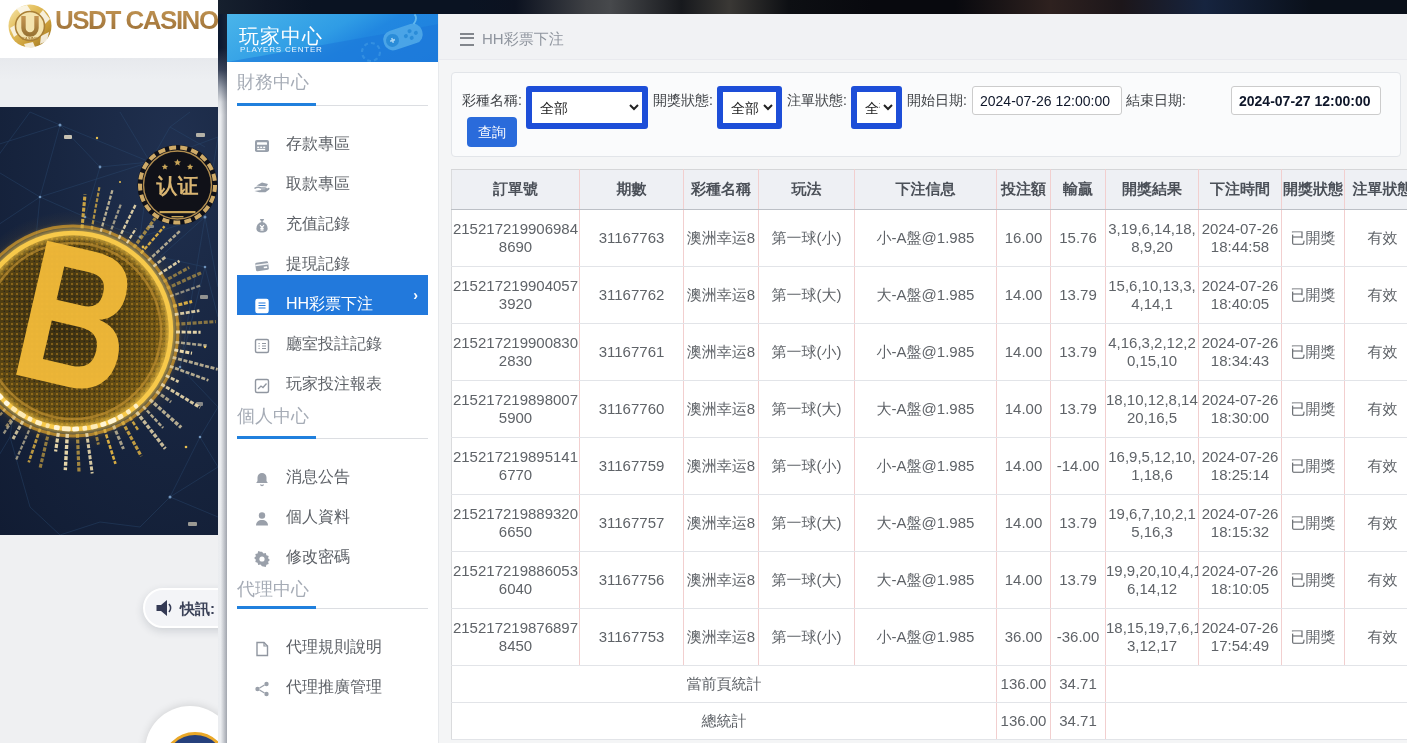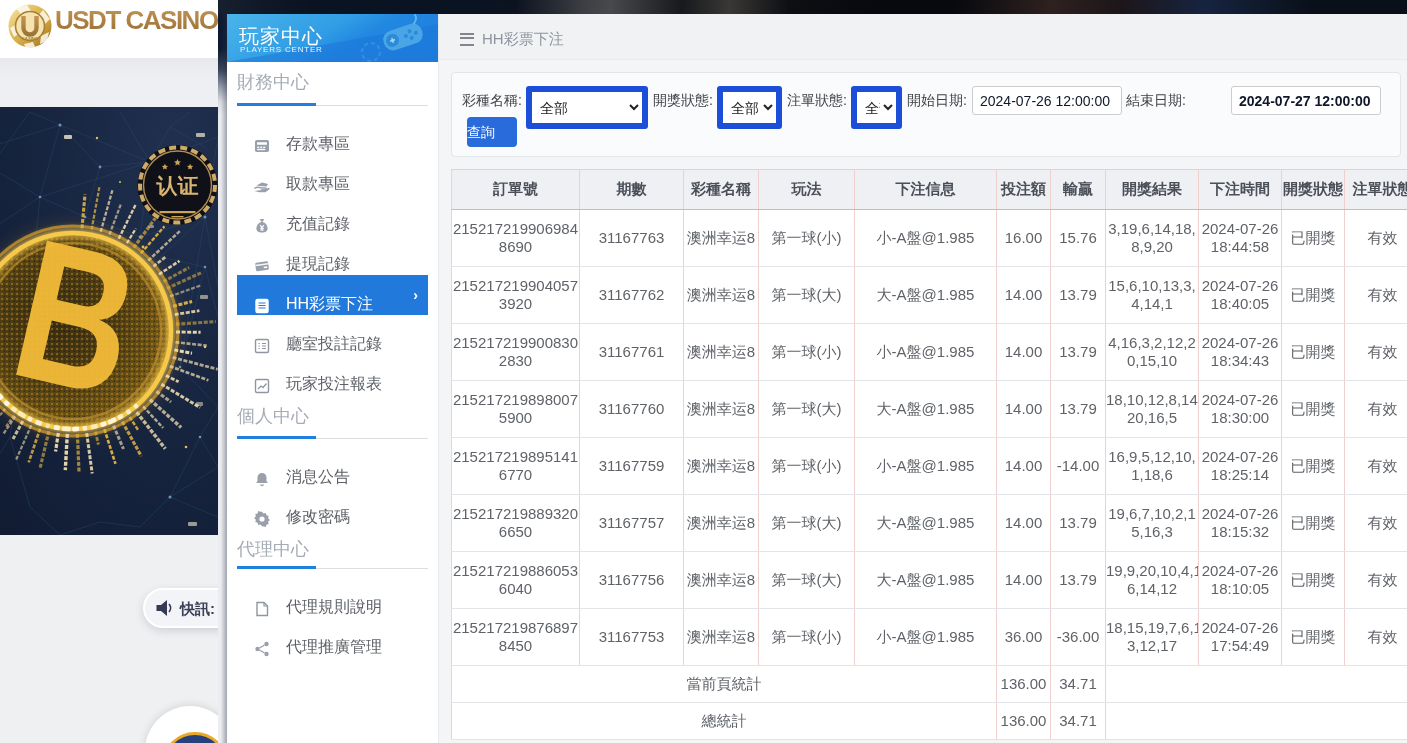--- a/index.html
+++ b/index.html
@@ -37,21 +37,21 @@
 
 #main{left:439px;top:14px;width:968px;height:729px;background:#f4f5f6;overflow:hidden}
 .m-head{position:absolute;left:0;top:0;width:100%;height:46px;background:#f1f2f4;border-bottom:1px solid #e9eaee;box-sizing:border-box}
 .burger{position:absolute;left:21px;top:19px;width:14px;height:9px;border-top:2px solid #82868c;border-bottom:2px solid #82868c}
 .burger::after{content:"";position:absolute;left:0;top:1.5px;width:14px;height:2px;background:#82868c}
 .m-title{position:absolute;left:43px;top:16px;font-size:15px;color:#8f959e}
 .filter{position:absolute;left:12px;top:58px;width:950px;height:85px;background:#fafbfc;border:1px solid #e2e5e9;border-radius:4px;box-sizing:border-box}
 .filter .lb{position:absolute;font-size:14px;color:#3f4246;line-height:20px;top:17px}
 .filter select{position:absolute;top:13px;height:43px;font-size:14px;font-family:"Liberation Sans",sans-serif;color:#222;border:6px solid #1d4ed8;border-radius:3px;background:#fff;box-sizing:border-box;padding-left:4px}
 .filter input{position:absolute;top:13px;height:29px;font-size:14px;font-family:"Liberation Sans",sans-serif;color:#0f172a;border:1px solid #ccc;border-radius:3px;background:#fff;box-sizing:border-box;padding-left:7px;margin:0}
-.btn{position:absolute;left:15px;top:44px;width:50px;height:30px;background:#2a6bdb;border-radius:4px;color:#fff;font-size:14px;text-align:left;line-height:30px}
+.btn{position:absolute;left:15px;top:44px;width:50px;height:30px;background:#2a6bdb;border-radius:4px;color:#fff;font-size:14px;text-align:center;line-height:30px}
 .tablewrap{position:absolute;left:12px;top:155px;width:969px}
 table{border-collapse:collapse;table-layout:fixed;width:969px;background:#fff}
 th,td{overflow:hidden;text-align:center;vertical-align:middle;padding:0}
 th{height:39px;background:#eef0f4;font-size:15px;color:#4b5058;font-weight:bold;border-right:1px solid #f2cfcf;border-bottom:1px solid #bcc0c6}
 td{height:56px;font-size:15px;color:#5f6368;line-height:18.5px;border-right:1px solid #f2cfcf;border-bottom:1px solid #e2e4e8}
 tr.sum td{height:36px}
 table{border:1px solid #dadbdd;border-top-color:#d5d6d8}
 </style>
 </head>
 <body>
@@ -349,20 +349,24 @@
           </svg>玩家投注報表</li>
     </ul>
     <div class="sec-title" style="margin-top:9px">個人中心</div>
     <div class="sec-div" style="margin-top:8px"></div>
     <ul class="menu">
       <li><svg class="ic" viewBox="0 0 18 18" fill="none" stroke="#9096a0" stroke-width="1.4">
             <path d="M9 3a4.5 4.5 0 00-4.5 4.5V11l-1.3 2h11.6L13.5 11V7.5A4.5 4.5 0 009 3z" fill="#9aa0aa" stroke="none"></path>
             <path d="M7.5 14.5a1.6 1.6 0 003 0" stroke="#9aa0aa" stroke-width="1.3"></path>
           </svg>消息公告</li>
       <li><svg class="ic" viewBox="0 0 18 18" fill="none" stroke="#9096a0" stroke-width="1.4">
+            <circle cx="9" cy="5.5" r="3.2" fill="#9aa0aa" stroke="none"></circle>
+            <path d="M3 15.5c0-3.5 2.5-5.5 6-5.5s6 2 6 5.5z" fill="#9aa0aa" stroke="none"></path>
+          </svg>個人資料</li>
+      <li><svg class="ic" viewBox="0 0 18 18" fill="none" stroke="#9096a0" stroke-width="1.4">
             <path d="M9 1.8l1.5 1.8 2.3-.6.6 2.3 2.3.6-.6 2.3 1.8 1.8-1.8 1.8.6 2.3-2.3.6-.6 2.3-2.3-.6L9 16.2l-1.5-1.8-2.3.6-.6-2.3-2.3-.6.6-2.3L1.1 8.1l1.8-1.8-.6-2.3 2.3-.6.6-2.3 2.3.6z" fill="#9aa0aa" stroke="none"></path>
             <circle cx="9" cy="9" r="2.6" fill="#fff" stroke="none"></circle>
           </svg>修改密碼</li>
     </ul>
     <div class="sec-title" style="margin-top:9px">代理中心</div>
     <div class="sec-div" style="margin-top:5px"></div>
     <ul class="menu">
       <li><svg class="ic" viewBox="0 0 18 18" fill="none" stroke="#9096a0" stroke-width="1.4">
             <path d="M4 2.5h7l3.5 3.5v9.5h-10.5z"></path>
             <path d="M11 2.5V6h3.5" stroke-width="1.2"></path>

